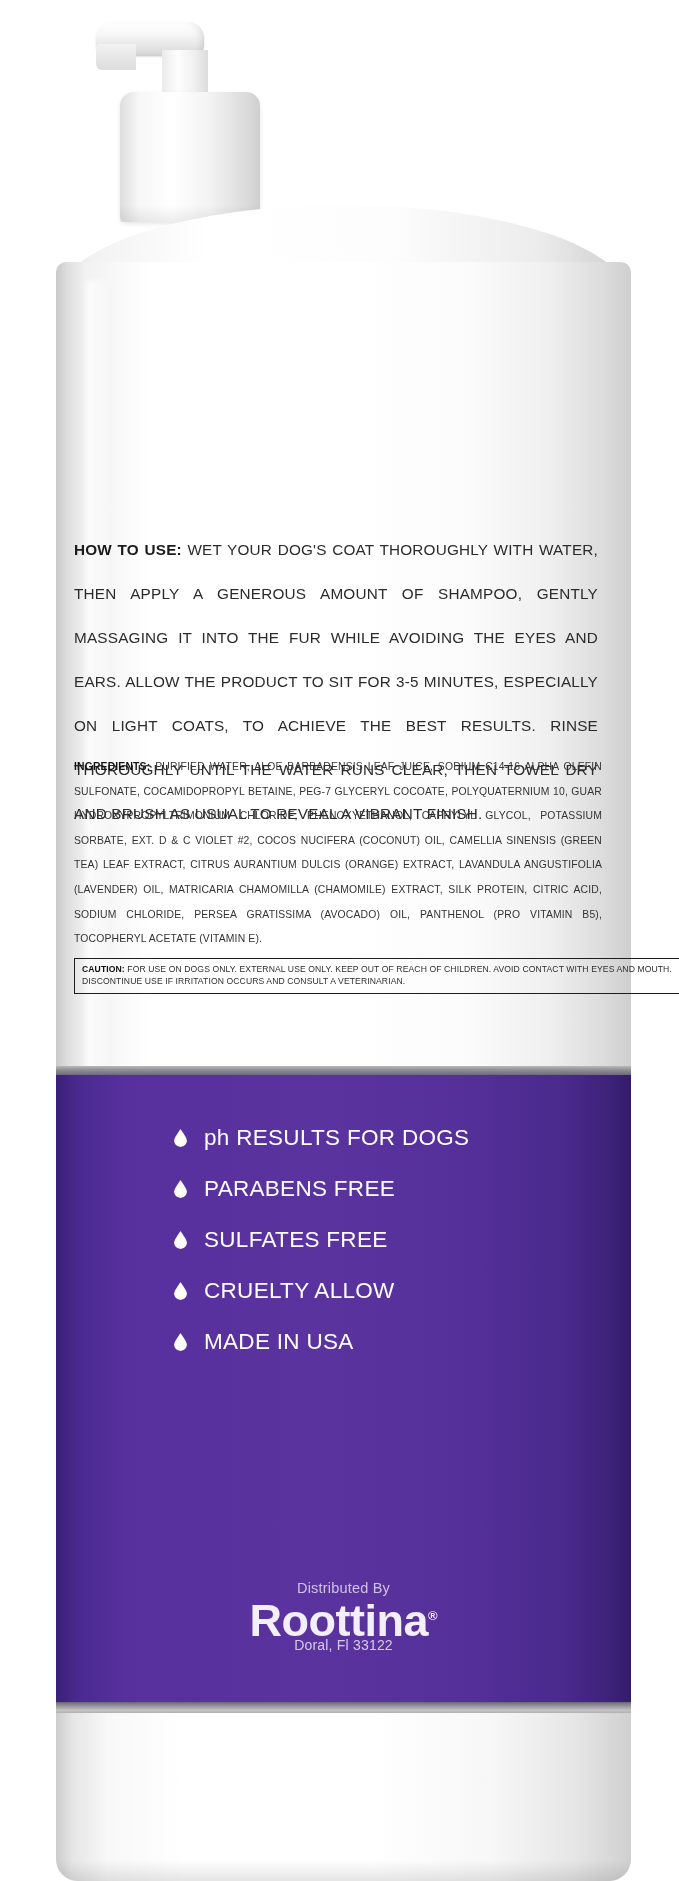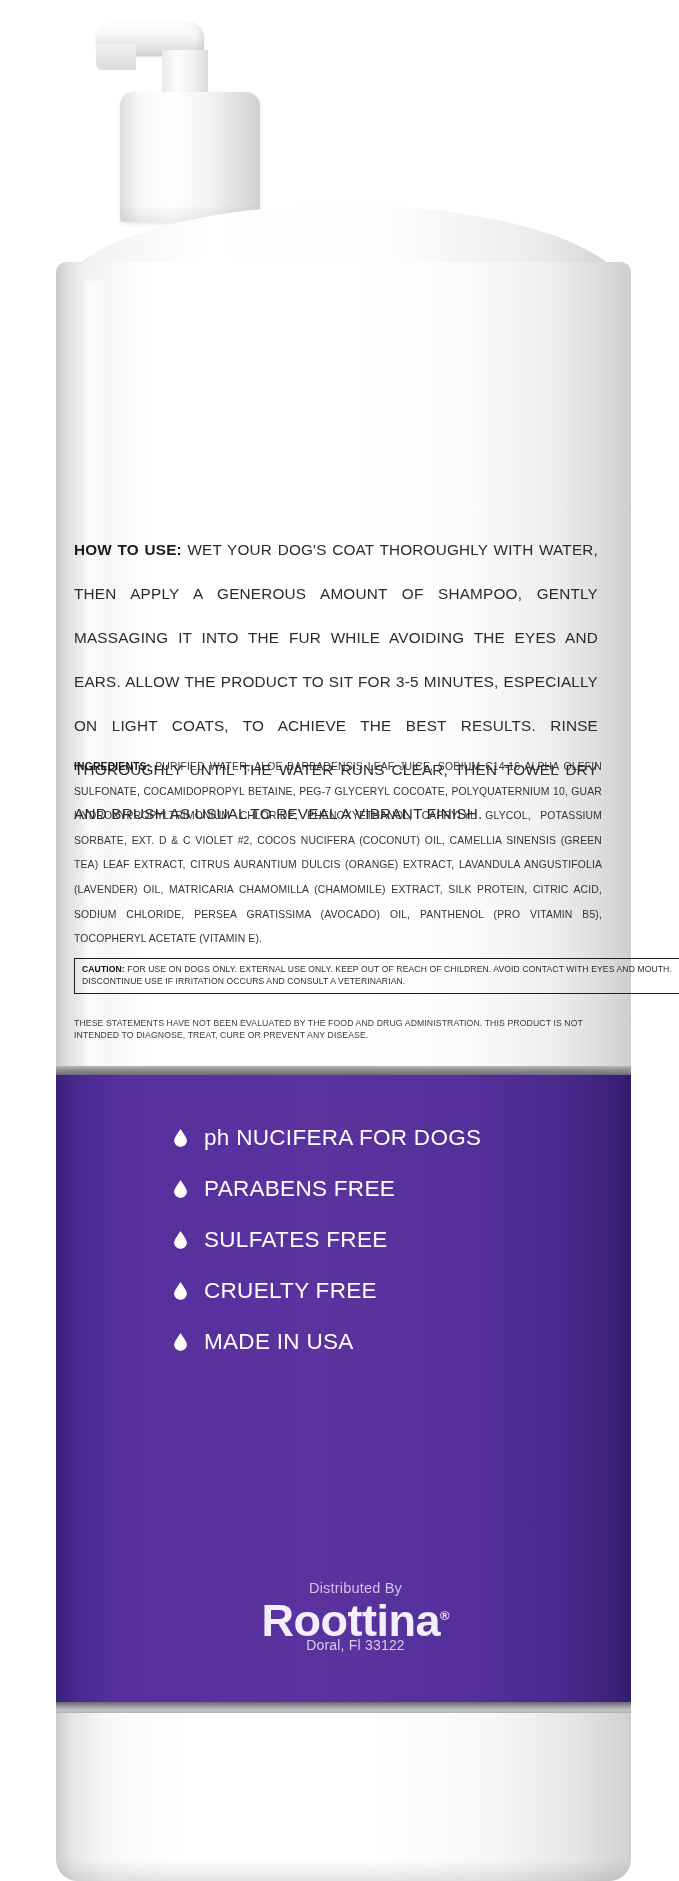--- a/index.html
+++ b/index.html
@@ -129,21 +129,21 @@
     background:#fdfdfb;
     border-radius:50% 50% 50% 50% / 62% 62% 38% 38%;
     clip-path: path("M6.5 0 C 10.8 6.2, 13 9.5, 13 12.3 C 13 15.9, 10.1 18, 6.5 18 C 2.9 18, 0 15.9, 0 12.3 C 0 9.5, 2.2 6.2, 6.5 0 Z");
   }
   .benefit-label{
     color:#ffffff; font-size:22.5px; letter-spacing:.3px;
     white-space:nowrap;
   }
 
   .brand{
-    position:absolute; left:12px; top:505px; width:575px;
+    position:absolute; left:0; top:505px; width:575px;
     text-align:center;
   }
   .brand-pre{
     color:#cfc4e6; font-size:14.5px; letter-spacing:.2px;
     margin-bottom:-6px;
   }
   .brand-name{
     color:#f2eefa; font-size:45px; letter-spacing:-.5px;
     font-weight:700; line-height:52px;
     position:relative; display:inline-block;
@@ -194,42 +194,41 @@
     </div>
 
     <div class="ingredients">
       <b>INGREDIENTS:</b><span> PURIFIED WATER, ALOE BARBADENSIS LEAF JUICE, SODIUM C14-16 ALPHA OLEFIN SULFONATE, COCAMIDOPROPYL BETAINE, PEG-7 GLYCERYL COCOATE, POLYQUATERNIUM 10, GUAR HYDROXYPROPYLTRIMONIUM CHLORIDE, PHENOXYETHANOL, CAPRYLYL GLYCOL, POTASSIUM SORBATE, EXT. D &amp; C VIOLET #2, COCOS NUCIFERA (COCONUT) OIL, CAMELLIA SINENSIS (GREEN TEA) LEAF EXTRACT, CITRUS AURANTIUM DULCIS (ORANGE) EXTRACT, LAVANDULA ANGUSTIFOLIA (LAVENDER) OIL, MATRICARIA CHAMOMILLA (CHAMOMILE) EXTRACT, SILK PROTEIN, CITRIC ACID, SODIUM CHLORIDE, PERSEA GRATISSIMA (AVOCADO) OIL, PANTHENOL (PRO VITAMIN B5), TOCOPHERYL ACETATE (VITAMIN E).</span>
     </div>
 
     <div class="caution">
       <b>CAUTION:</b><span> FOR USE ON DOGS ONLY. EXTERNAL USE ONLY. KEEP OUT OF REACH OF CHILDREN. AVOID CONTACT WITH EYES AND MOUTH. DISCONTINUE USE IF IRRITATION OCCURS AND CONSULT A VETERINARIAN.</span>
     </div>
 
-    <div class="fda">THESE STATEMENTS HAVE NOT BEEN EVALUATED BY THE FOOD AND DRUG ADMINISTRATION. THIS PRODUCT IS NOT INTENDED TO DIAGNOSE, TREAT, CURE OR PREVENT ANY DISEASE.</div>
   </div>
 
   <div class="purple-top-edge"></div>
   <div class="purple">
 
     <div class="benefits">
       <div class="benefit">
         <span class="drop"></span>
-        <span class="benefit-label">ph NUCIFERA FOR DOGS</span>
+        <span class="benefit-label">ph RESULTS FOR DOGS</span>
       </div>
       <div class="benefit">
         <span class="drop"></span>
         <span class="benefit-label">PARABENS FREE</span>
       </div>
       <div class="benefit">
         <span class="drop"></span>
         <span class="benefit-label">SULFATES FREE</span>
       </div>
       <div class="benefit">
         <span class="drop"></span>
-        <span class="benefit-label">CRUELTY FREE</span>
+        <span class="benefit-label">CRUELTY ALLOW</span>
       </div>
       <div class="benefit">
         <span class="drop"></span>
         <span class="benefit-label">MADE IN USA</span>
       </div>
     </div>
 
     <div class="brand">
       <div class="brand-pre">Distributed By</div>
       <div class="brand-name"><span>Roottina</span><span class="brand-reg">®</span></div>

